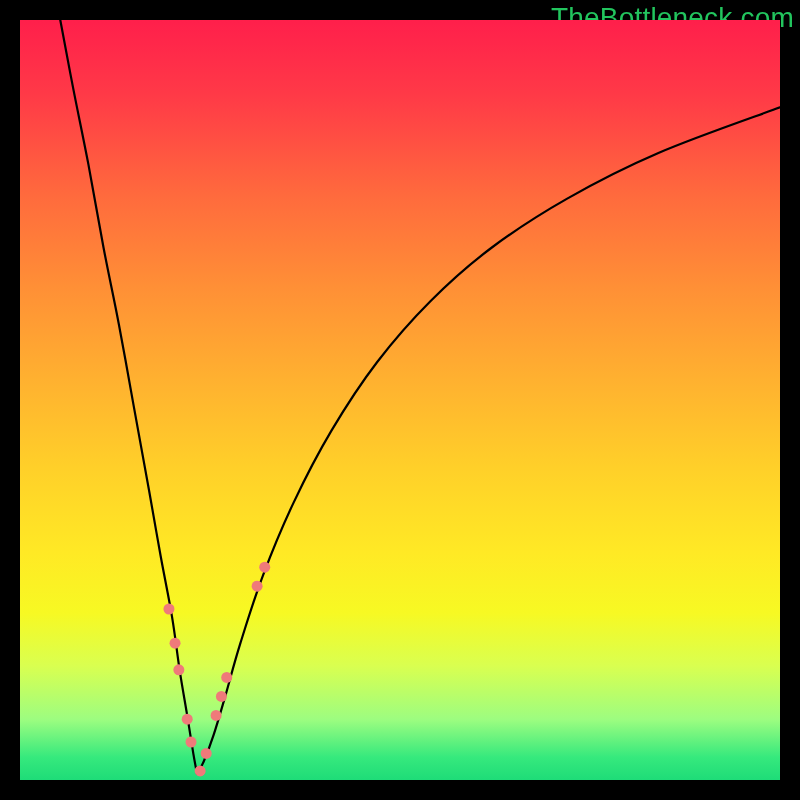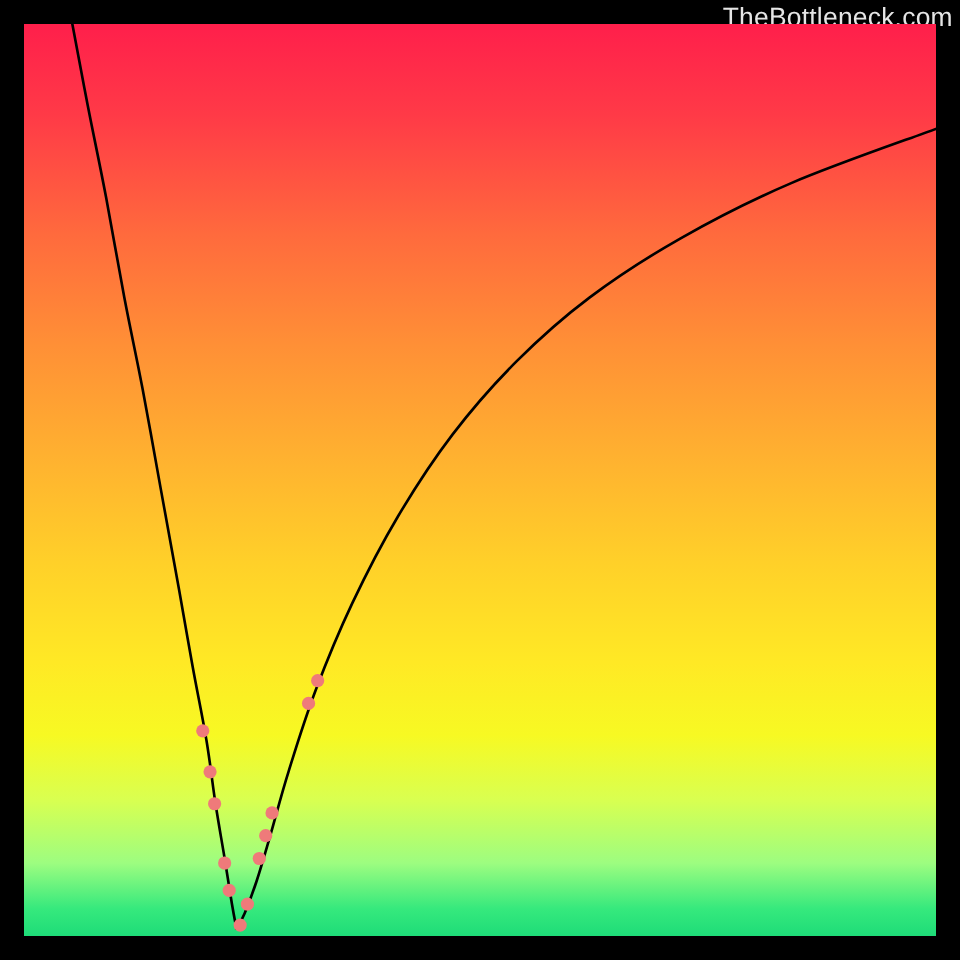--- a/index.html
+++ b/index.html
@@ -42,22 +42,22 @@
       #d9ff50 85%,
       #9dfd80 92%,
       #36e97d 97%,
       #1edc78 100%
     );
   }
   .watermark {
     position: absolute;
     top: 2px;
     right: 6px;
-    font-size: 22px;
-    color: #e5e5e5;
+    font-size: 28px;
+    color: #22c55e;
     font-weight: 500;
     letter-spacing: 0.2px;
     user-select: none;
   }
   svg.overlay {
     position: absolute;
     left: 0;
     top: 0;
     width: 760px;
     height: 760px;

